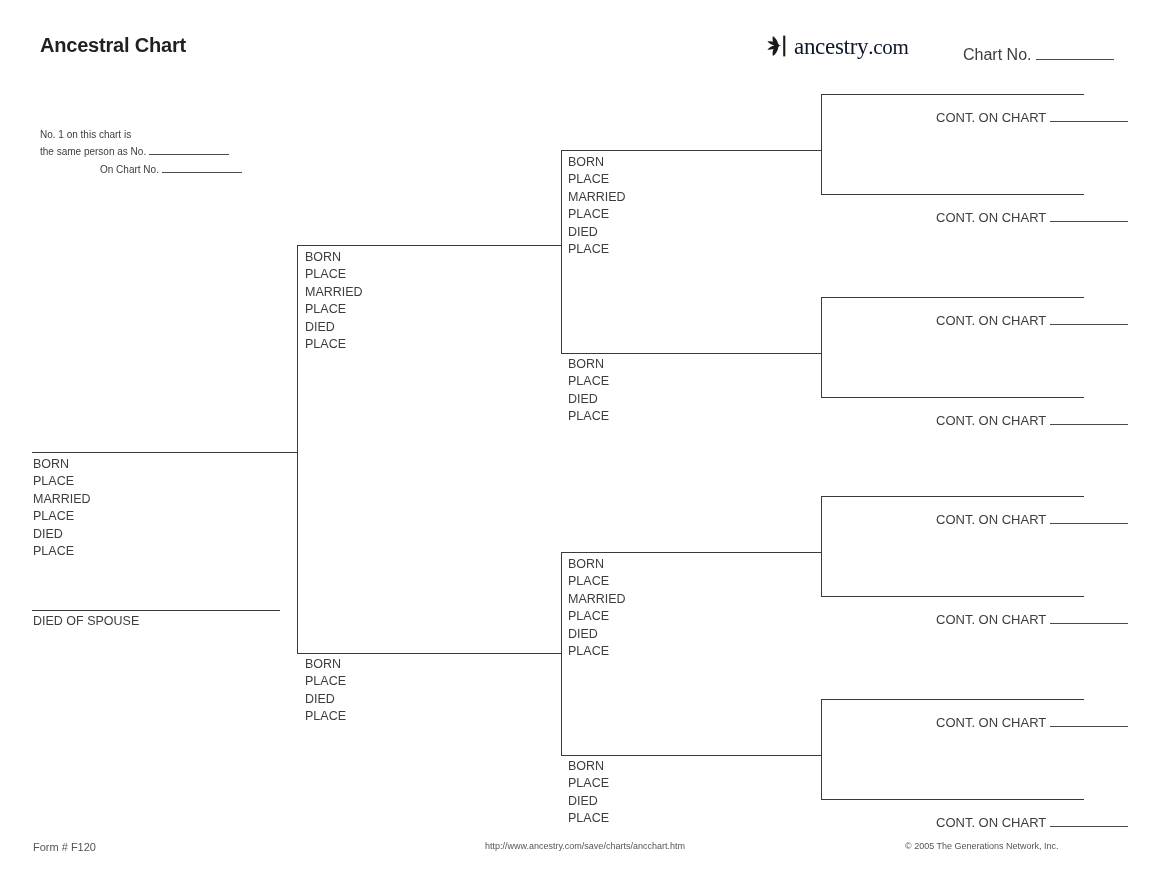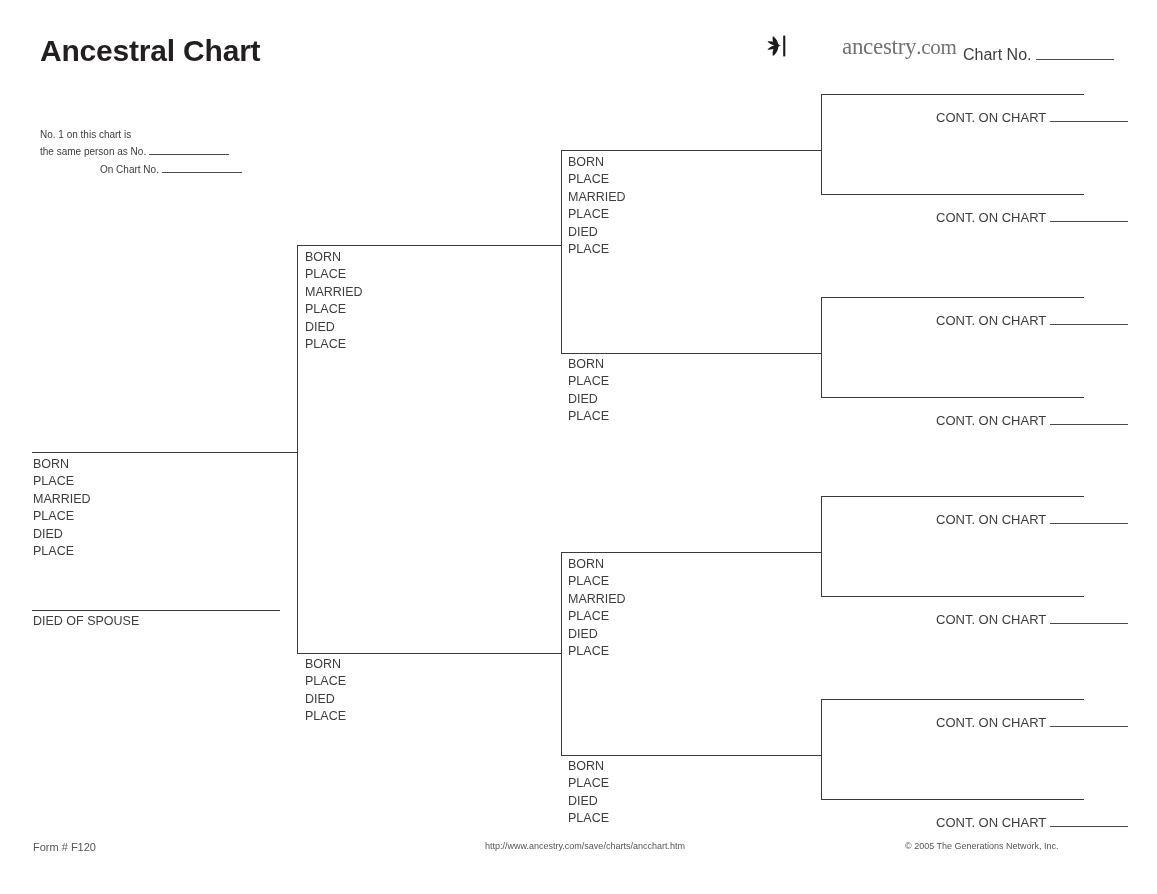--- a/index.html
+++ b/index.html
@@ -13,45 +13,44 @@
     width:1157px;
     height:894px;
     background:#ffffff;
     overflow:hidden;
   }
 
   
   #title{
     position:absolute;
     left:40px; top:34px;
-    font-size:30px;
+    font-size:20px;
     font-weight:bold;
     letter-spacing:-0.2px;
     color:#231f20;
   }
   #brand{
     position:absolute;
     left:760px; top:32px;
     display:flex;
     align-items:center;
     height:28px;
   }
   #brand .leafmark{
     width:30px;height:24px;
     margin-right:2px;
     display:block;
   }
   #brand .brandtext{
     font-family:"Liberation Serif", serif;
     font-size:23px;
-    color:#737373;
+    color:#0f172a;
     letter-spacing:-0.3px;
     line-height:1;
     padding-left:2px;
-    margin-left:48px;
   }
   #brand .brandtext .dotcom{font-size:21px;}
 
   #chartno{
     position:absolute;
     left:963px; top:46px;
     font-size:16px;
     white-space:nowrap;
   }
   .blank-line{

